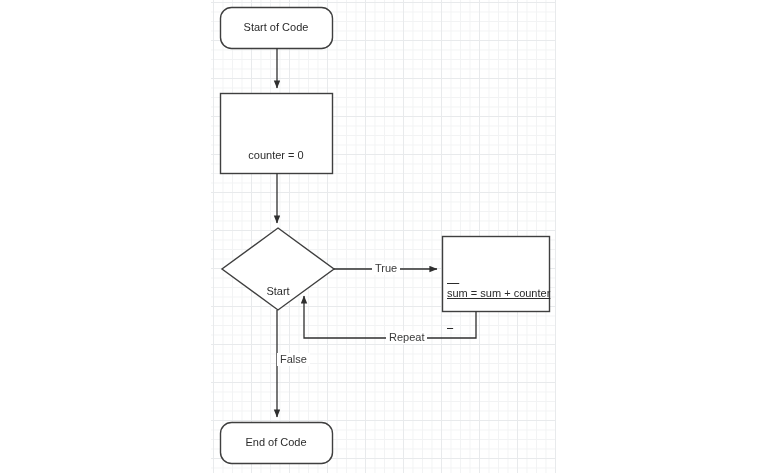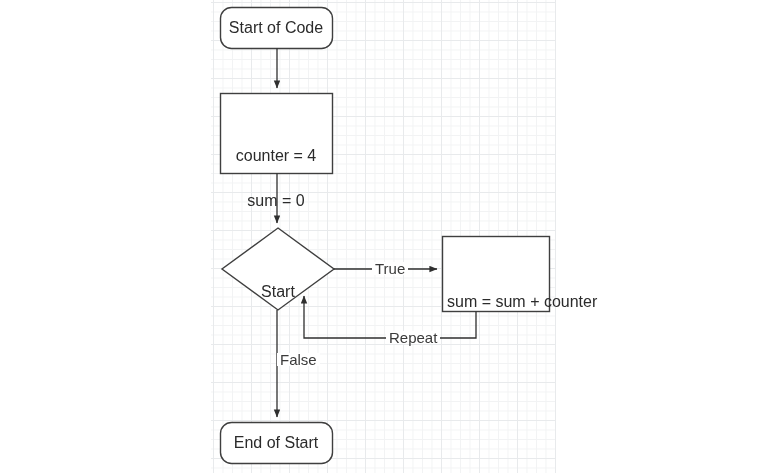--- a/index.html
+++ b/index.html
@@ -41,33 +41,33 @@
   }
   #flow {
     position: absolute;
     left: 0;
     top: 0;
     width: 768px;
     height: 473px;
   }
   .node-label {
     position: absolute;
-    font-size: 16px;
+    font-size: 11px;
     color: #2b2b2b;
     line-height: 15px;
     text-align: center;
     white-space: pre;
     pointer-events: none;
   }
   .node-label.left {
     text-align: left;
   }
   .edge-label {
     position: absolute;
-    font-size: 15px;
+    font-size: 11px;
     color: #3a3a3a;
     background: #ffffff;
     padding: 0 3px;
     line-height: 13px;
     white-space: nowrap;
   }
 </style>
 </head>
 <body>
 
@@ -99,33 +99,32 @@
     <path d="M334,269 L437,269" fill="none" stroke="#2f2f2f" stroke-width="1.3" marker-end="url(#arrow)"></path>
 
     <path d="M476,311.5 L476,338 L304,338 L304,296" fill="none" stroke="#2f2f2f" stroke-width="1.3" marker-end="url(#arrow)"></path>
 
     <path d="M277,310 L277,417" fill="none" stroke="#2f2f2f" stroke-width="1.3" marker-end="url(#arrow)"></path>
   </svg>
 
   <div class="node-label" style="left:220px; top:20px; width:112px;">Start of Code</div>
 
   <div class="node-label" style="left:220px; top:118px; width:112px;">
-    <div>counter = 4</div>
-    <div>sum = 0</div>
+    <div>counter = 0</div>
   </div>
 
   <div class="node-label" style="left:212px; top:254px; width:132px;">
     <div>Start</div>
   </div>
 
-  <div class="node-label left" style="left:447px; top:264px; width:110px;">
+  <div class="node-label left" style="left:447px; top:256px; width:110px;text-decoration:underline;">
     <div>sum = sum + counter</div>
   </div>
 
-  <div class="node-label" style="left:220px; top:435px; width:112px;">End of Start</div>
+  <div class="node-label" style="left:220px; top:435px; width:112px;">End of Code</div>
 
   <div class="edge-label" style="left:372px; top:262px;">True</div>
 
   <div class="edge-label" style="left:377px; top:331px;margin-left:9px;">Repeat</div>
 
   <div class="edge-label" style="left:262px; top:353px;margin-left:15px;">False</div>
 
 </div>
 
 </body></html>

